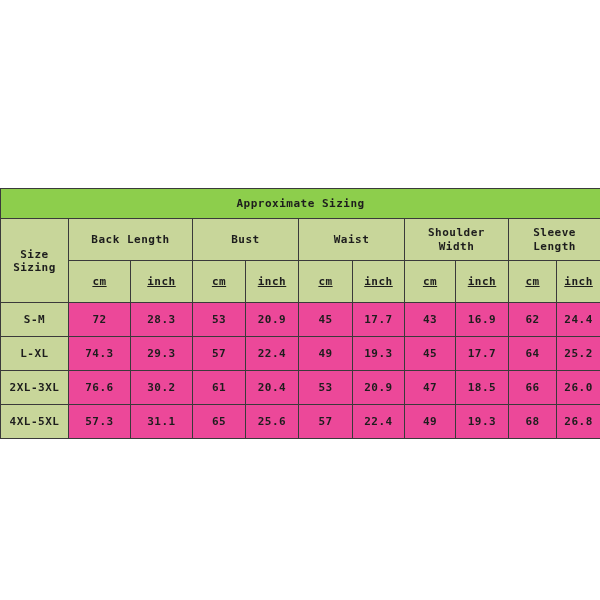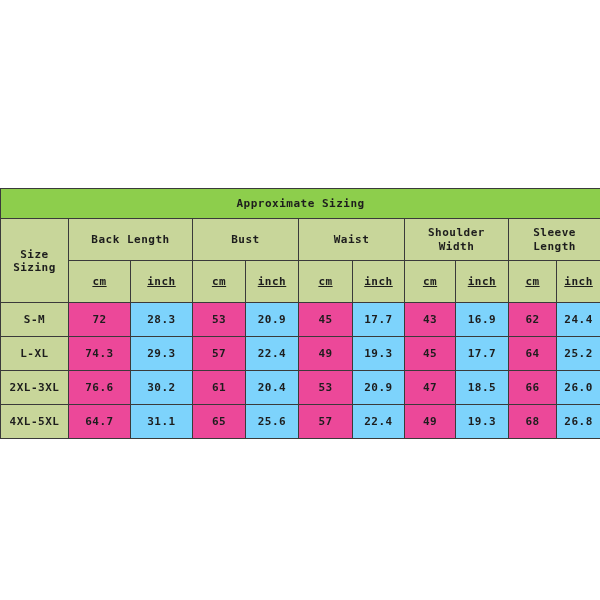--- a/index.html
+++ b/index.html
@@ -82,21 +82,21 @@
     margin-top: 12px;
   }
 
   td.cell-cm {
     background: #ec4899;
     height: 33px;
     color: #2a2a2a;
   }
 
   td.cell-inch {
-    background: #7dd3fc;
+    background: #ec4899;
     height: 33px;
     color: #15343f;
   }
 
   td.edge-right {
     border-right: none;
     margin-top: 24px;
   }
 </style>
 </head>
@@ -182,21 +182,21 @@
         <td class="cell-cm">53</td>
         <td class="cell-inch">20.9</td>
         <td class="cell-cm">47</td>
         <td class="cell-inch">18.5</td>
         <td class="cell-cm">66</td>
         <td class="cell-inch edge-right">26.0</td>
       </tr>
 
       <tr>
         <td class="row-label">4XL-5XL</td>
-        <td class="cell-cm">64.7</td>
+        <td class="cell-cm">57.3</td>
         <td class="cell-inch">31.1</td>
         <td class="cell-cm">65</td>
         <td class="cell-inch">25.6</td>
         <td class="cell-cm">57</td>
         <td class="cell-inch">22.4</td>
         <td class="cell-cm">49</td>
         <td class="cell-inch">19.3</td>
         <td class="cell-cm">68</td>
         <td class="cell-inch edge-right">26.8</td>
       </tr>

